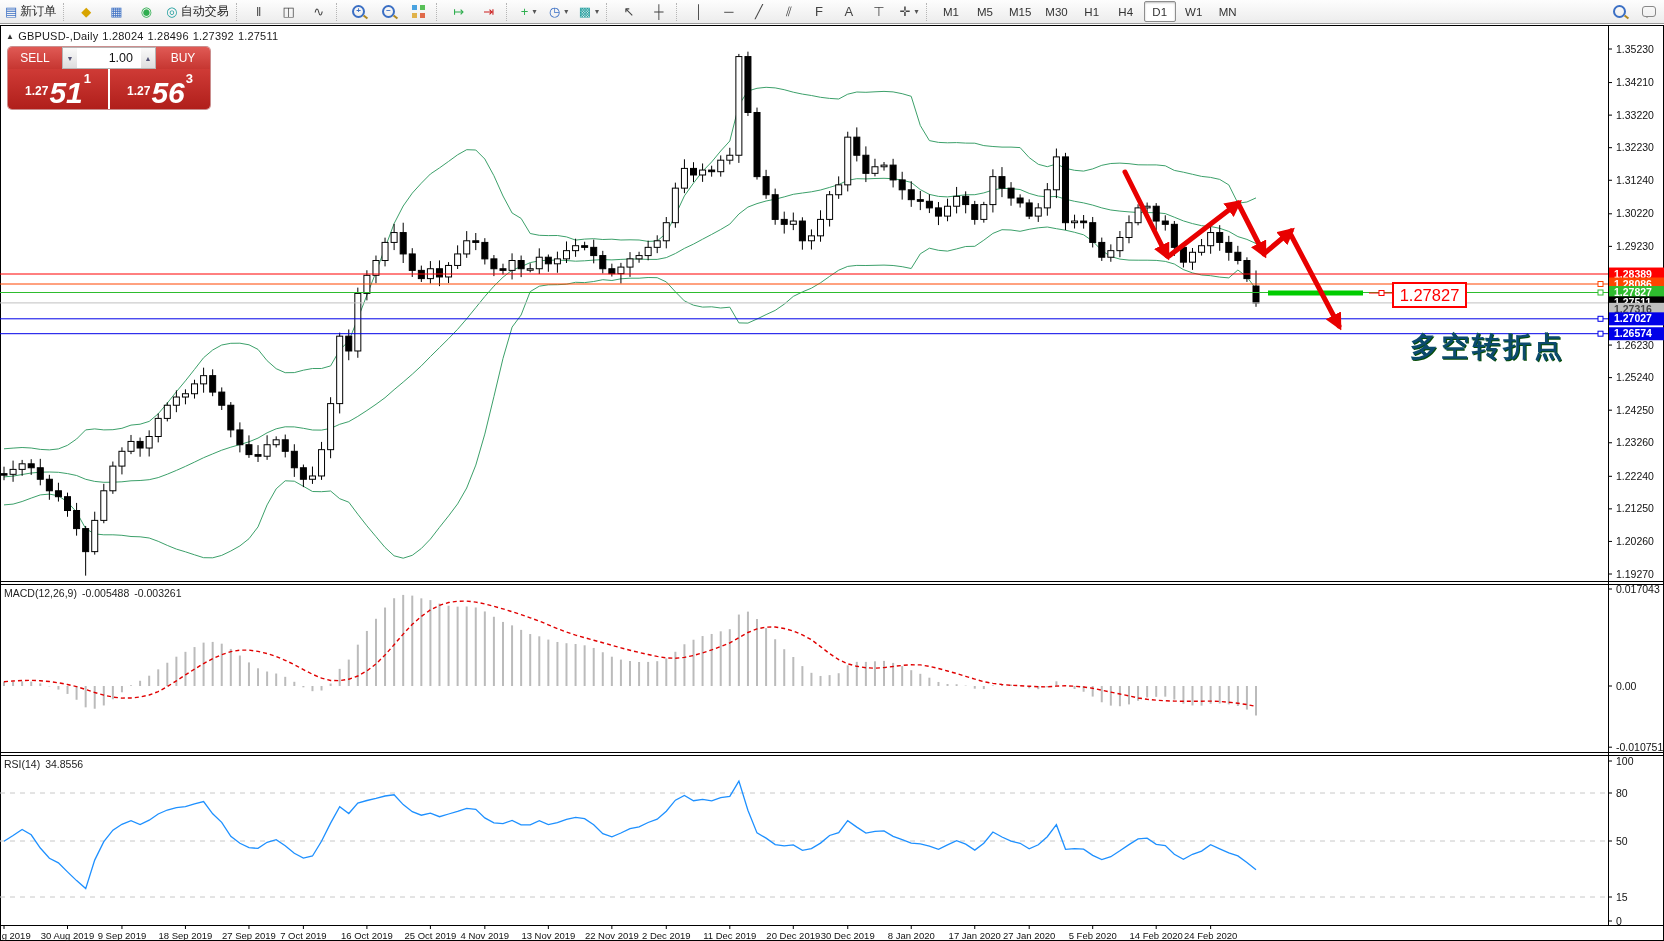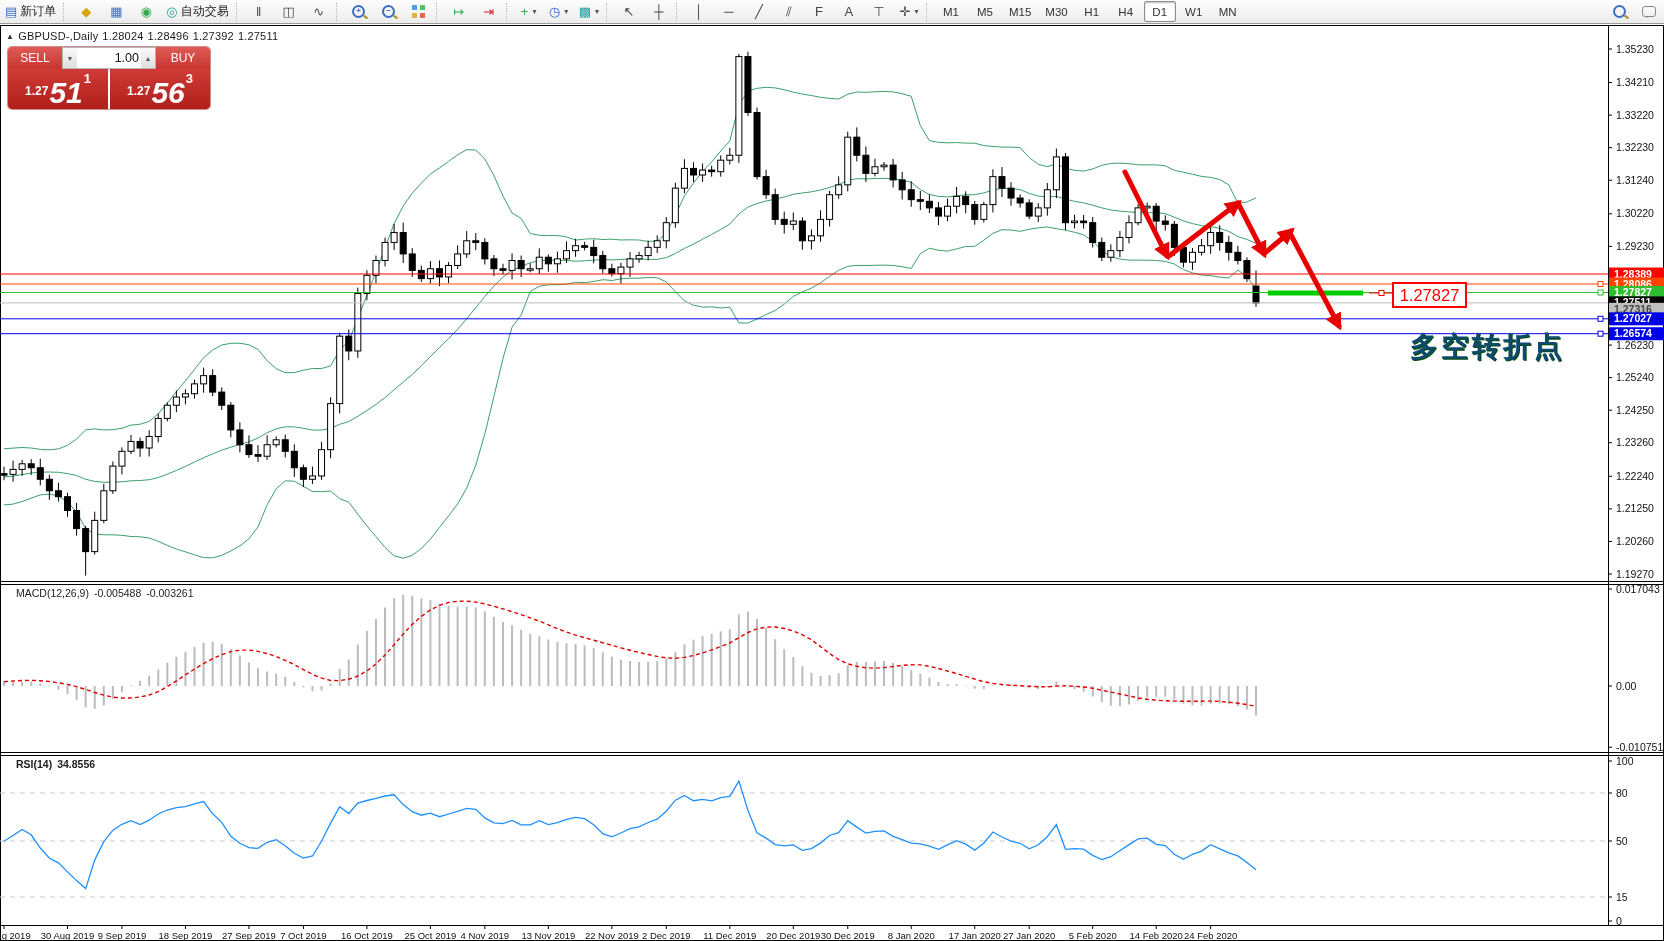--- a/index.html
+++ b/index.html
@@ -25,29 +25,29 @@
   .tf{font-size:11.5px;color:#333;padding:0 5px;}
   
   .ohlc{position:absolute;left:6px;top:30px;z-index:4;font-size:11px;color:#1a1a1a;letter-spacing:.2px;}
   .ohlc .tri{font-size:8px;vertical-align:1px;margin-right:4px;color:#333;}
   .ohlc span{margin-right:4px;}
   .tradepanel{position:absolute;left:8px;top:47px;width:202px;z-index:4;border-radius:4px;overflow:hidden;box-shadow:0 0 0 1px rgba(150,30,30,.5);}
   .tp-row1{display:flex;height:22px;}
   .tp-sell,.tp-buy{flex:1;background:linear-gradient(#e05a55,#c63631);color:#fff;font-size:12px;display:flex;align-items:center;justify-content:center;}
   .tp-vol{width:92px;background:#fff;border:1px solid #b5b5b5;display:flex;align-items:center;}
   .tp-vol .spin{width:14px;height:100%;background:linear-gradient(#fafafa,#dedede);color:#557;font-size:7px;display:flex;align-items:center;justify-content:center;}
-  .tp-vol .val{flex:1;text-align:right;font-size:12.5px;padding-right:2px;color:#111;}
+  .tp-vol .val{flex:1;text-align:right;font-size:12.5px;padding-right:8px;color:#111;}
   .tp-row2{display:flex;height:40px;gap:2px;background:#fff;}
   .tp-price{flex:1;background:linear-gradient(#cf3b36,#b01f1b);color:#fff;display:flex;align-items:flex-end;justify-content:center;padding-bottom:3px;}
   .tp-price .small{font-size:12px;font-weight:bold;margin-bottom:8px;}
   .tp-price .big{font-size:30px;font-weight:bold;line-height:26px;margin:0 1px;font-style:italic;}
   .tp-price .sup{font-size:13px;font-weight:bold;align-self:flex-start;margin-top:2px;}
   .callout{position:absolute;left:1392px;top:282px;width:71px;height:22px;z-index:4;border:2px solid #f00;color:#f00;background:#fff;font-size:16.5px;display:flex;align-items:center;justify-content:center;}
   .cn-note{position:absolute;left:1410px;top:328px;z-index:4;font-size:28px;font-weight:bold;color:#0c4a6e;letter-spacing:3px;text-shadow:1px 1px 0 #074d07;font-family:sans-serif;}
-  .paneLabel{position:absolute;z-index:4;font-size:10.5px;color:#222;margin-left:12px;}
+  .paneLabel{position:absolute;z-index:4;font-size:10.5px;color:#222;}
   .paneLabel span{margin-right:5px;}
   svg{position:absolute;left:0;top:0;z-index:1;}
   text{font-family:"Liberation Sans",sans-serif;}
 </style>
 </head>
 <body>
 
 <div class="app">
   <div class="toolbar" id="toolbar">
       <div class="tbtn">
@@ -793,16 +793,16 @@
       </div>
     </div>
   </div>
 
   <div class="callout">1.27827</div>
   <div class="cn-note">多空转折点</div>
 
   <div class="paneLabel" style="left:4px;top:587px;">
     <span>MACD(12,26,9)</span><span>-0.005488</span><span>-0.003261</span>
   </div>
-  <div class="paneLabel" style="left:4px;top:758px;font-weight:bold;">
+  <div class="paneLabel" style="left:4px;top:758px;">
     <span>RSI(14)</span><span>34.8556</span>
   </div>
 </div>
 
 </body></html>

